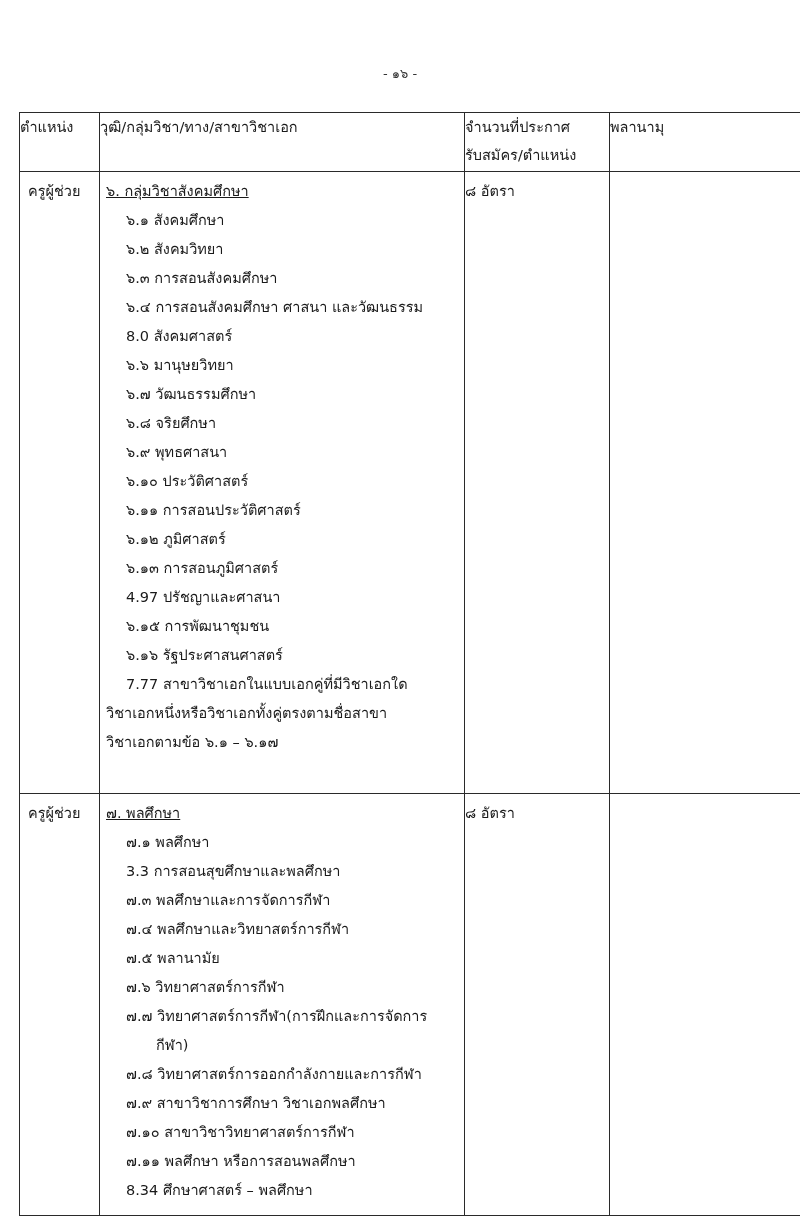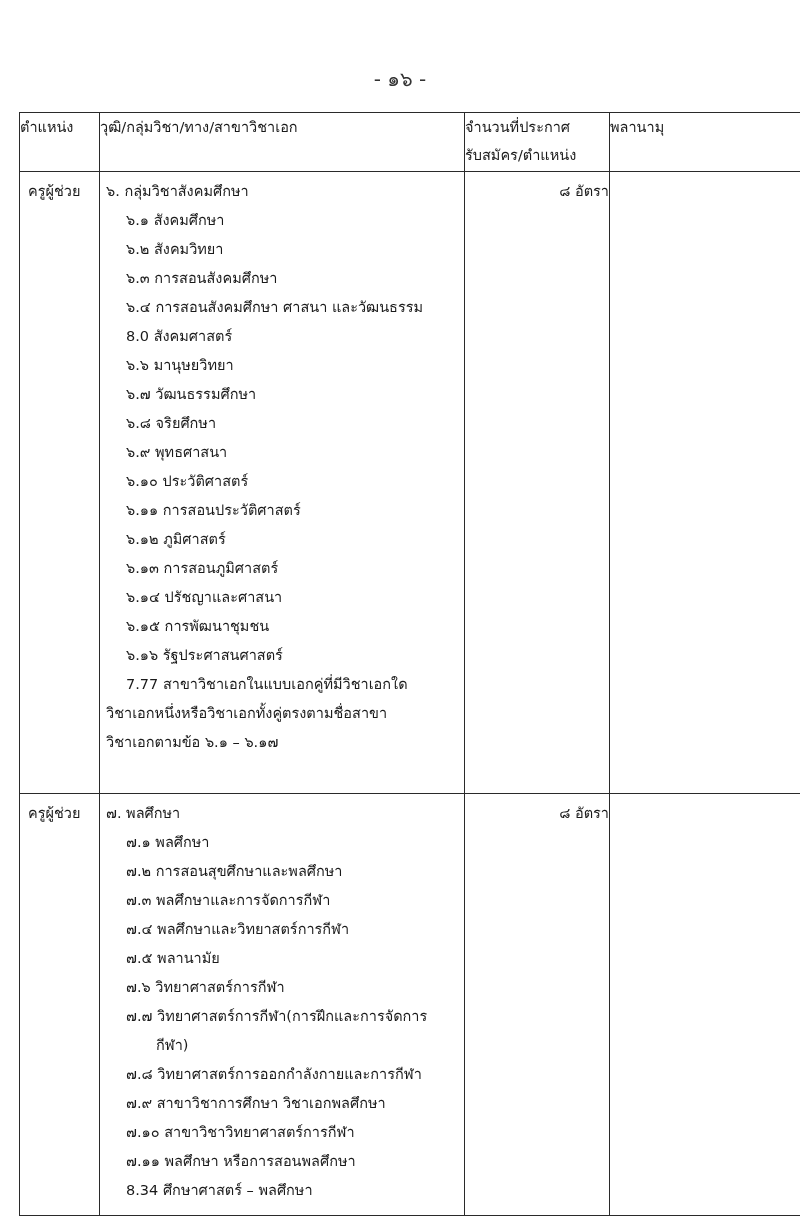--- a/index.html
+++ b/index.html
@@ -3,42 +3,42 @@
   <meta charset="utf-8">
   <style>
     html, body { margin: 0; padding: 0; background: #ffffff; }
     body {
       width: 800px; height: 1228px; position: relative; overflow: hidden;
       font-family: "DejaVu Sans", "Liberation Sans", sans-serif;
       color: #1a1a1a;
     }
     .page-number {
       position: absolute; left: 0; width: 800px; top: 63px;
-      text-align: center; font-size: 20px; color: #333;
+      text-align: center; font-size: 13px; color: #333;
     }
     table.doc-table {
       position: absolute; left: 10px; top: 112px;
       width: 786px; border-collapse: collapse; table-layout: fixed;
       font-size: 14.5px;
       margin-left: 9px;
     }
     table.doc-table td, table.doc-table th {
       border: 1.3px solid #2a2a2a; vertical-align: top; padding: 0;
       font-weight: normal;
     }
     .col-pos { width: 80px; }
     .col-qual { width: 365px; }
     .col-count { width: 145px; }
     .col-note { width: 196px; }
     th.h { height: 58px; text-align: left; line-height: 28px; padding-top: 4px; }
     th.h-pos { text-align: left; padding-left: 10px; }
     .pos-cell { padding: 5px 0 0 8px !important; line-height: 28px; white-space: nowrap; }
-    .count-cell { text-align: right; padding-top: 5px !important; line-height: 28px; }
+    .count-cell { text-align: left; padding-top: 5px !important; line-height: 28px; }
     .qual-cell { padding: 5px 0 10px 6px !important; }
-    .group-title { line-height: 29px; }
+    .group-title { line-height: 29px; text-decoration: underline; }
     .item { line-height: 29px; padding-left: 20px; white-space: nowrap; }
     .item.cont { padding-left: 0; white-space: normal; }
     .item.cont-indent { padding-left: 50px; }
     .row1 td { height: 606px; }
     .row2 td { height: 400px; }
   </style>
 </head>
 <body>
 
 <div class="page-number">- ๑๖ -</div>
@@ -72,36 +72,36 @@
         <div class="item">๖.๔ การสอนสังคมศึกษา ศาสนา และวัฒนธรรม</div>
         <div class="item">8.0 สังคมศาสตร์</div>
         <div class="item">๖.๖ มานุษยวิทยา</div>
         <div class="item">๖.๗ วัฒนธรรมศึกษา</div>
         <div class="item">๖.๘ จริยศึกษา</div>
         <div class="item">๖.๙ พุทธศาสนา</div>
         <div class="item">๖.๑๐ ประวัติศาสตร์</div>
         <div class="item">๖.๑๑ การสอนประวัติศาสตร์</div>
         <div class="item">๖.๑๒ ภูมิศาสตร์</div>
         <div class="item">๖.๑๓ การสอนภูมิศาสตร์</div>
-        <div class="item">๖.๑๔ ปรัชญาและศาสนา</div>
+        <div class="item">4.97 ปรัชญาและศาสนา</div>
         <div class="item">๖.๑๕ การพัฒนาชุมชน</div>
         <div class="item">๖.๑๖ รัฐประศาสนศาสตร์</div>
         <div class="item">7.77 สาขาวิชาเอกในแบบเอกคู่ที่มีวิชาเอกใด</div>
         <div class="item cont">วิชาเอกหนึ่งหรือวิชาเอกทั้งคู่ตรงตามชื่อสาขา</div>
         <div class="item cont">วิชาเอกตามข้อ ๖.๑ – ๖.๑๗</div>
       </td>
       <td class="count-cell">๘ อัตรา</td>
       <td></td>
     </tr>
     <tr class="row2">
       <td class="pos-cell">ครูผู้ช่วย</td>
       <td class="qual-cell">
         <div class="group-title">๗. พลศึกษา</div>
         <div class="item">๗.๑ พลศึกษา</div>
-        <div class="item">๗.๒ การสอนสุขศึกษาและพลศึกษา</div>
+        <div class="item">3.3 การสอนสุขศึกษาและพลศึกษา</div>
         <div class="item">๗.๓ พลศึกษาและการจัดการกีฬา</div>
         <div class="item">๗.๔ พลศึกษาและวิทยาสตร์การกีฬา</div>
         <div class="item">๗.๕ พลานามัย</div>
         <div class="item">๗.๖ วิทยาศาสตร์การกีฬา</div>
         <div class="item">๗.๗ วิทยาศาสตร์การกีฬา(การฝึกและการจัดการ</div>
         <div class="item cont-indent">กีฬา)</div>
         <div class="item">๗.๘ วิทยาศาสตร์การออกกำลังกายและการกีฬา</div>
         <div class="item">๗.๙ สาขาวิชาการศึกษา วิชาเอกพลศึกษา</div>
         <div class="item">๗.๑๐ สาขาวิชาวิทยาศาสตร์การกีฬา</div>
         <div class="item">๗.๑๑ พลศึกษา หรือการสอนพลศึกษา</div>

